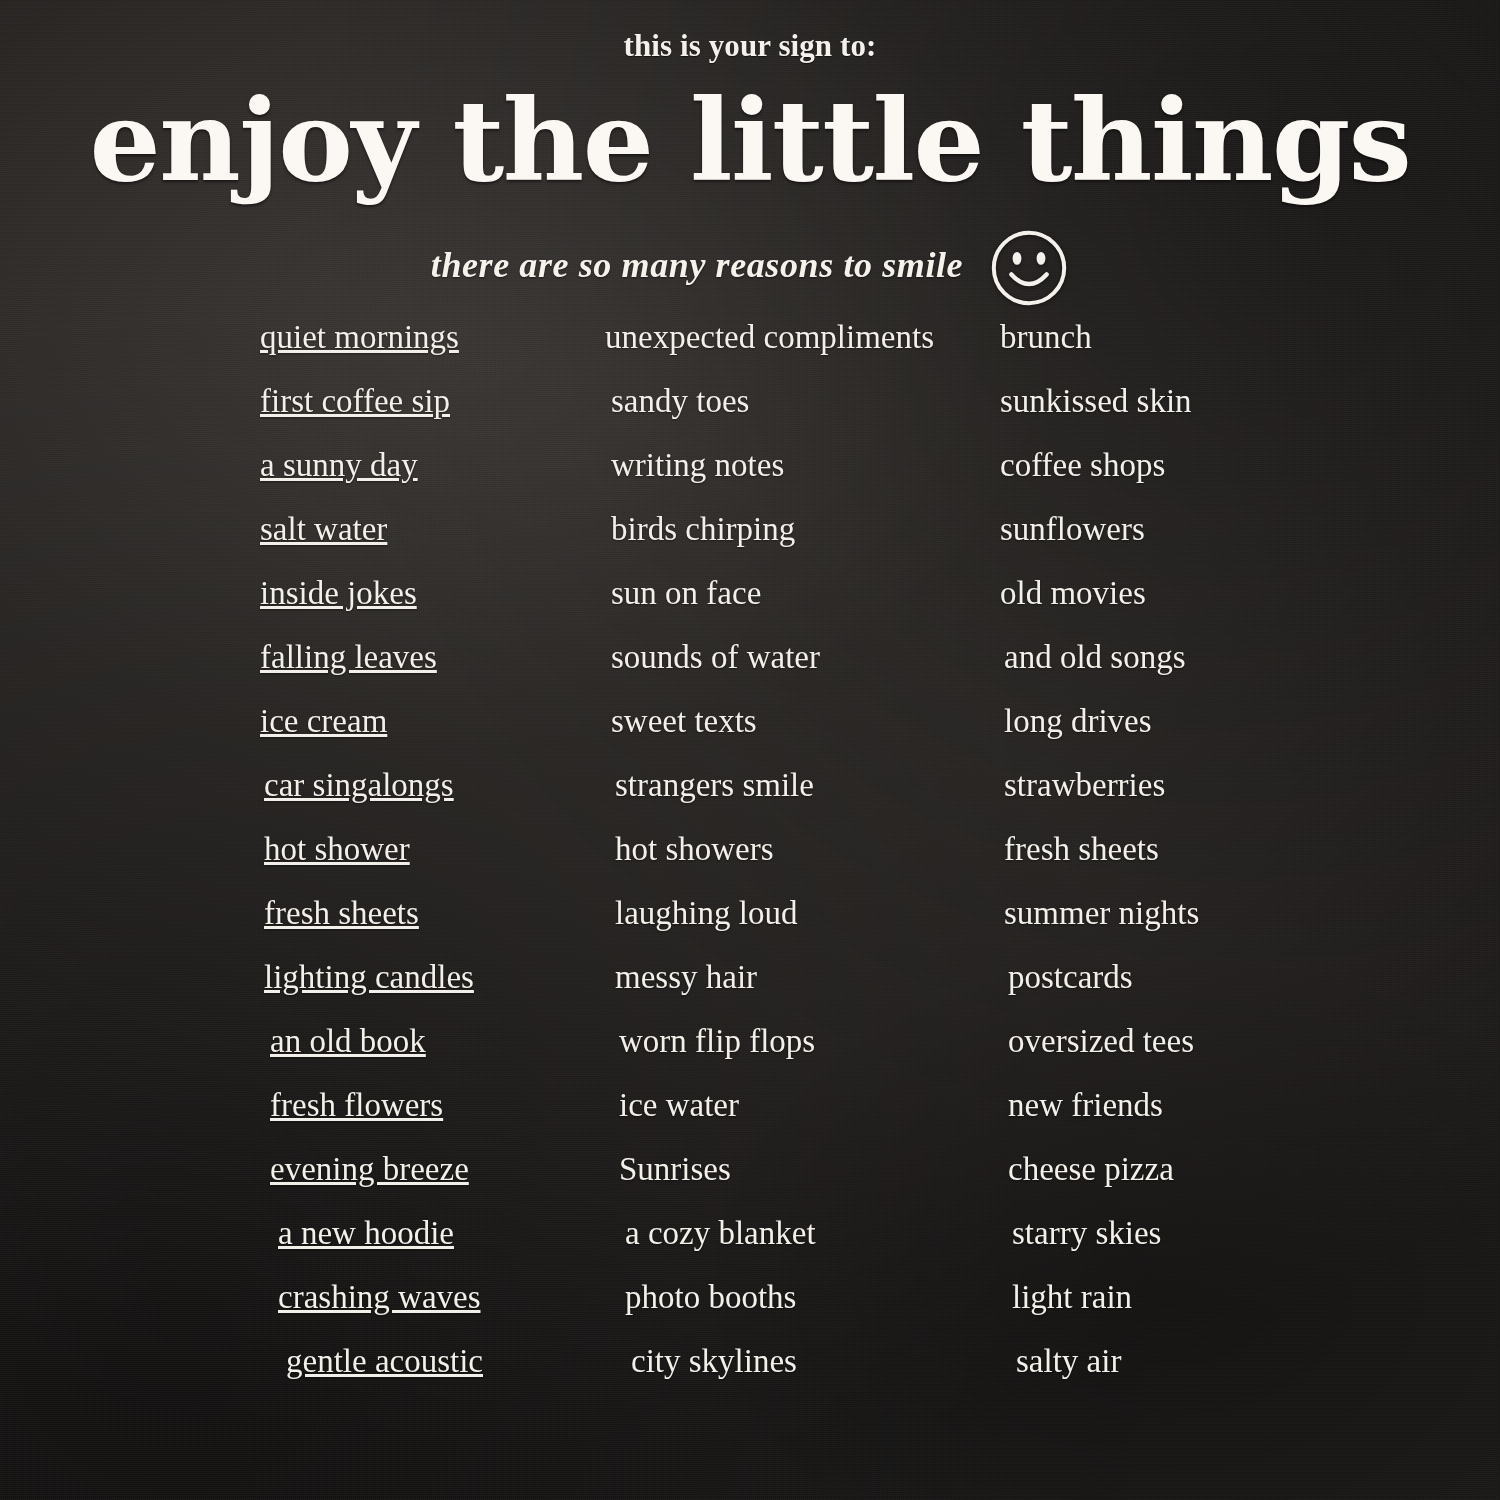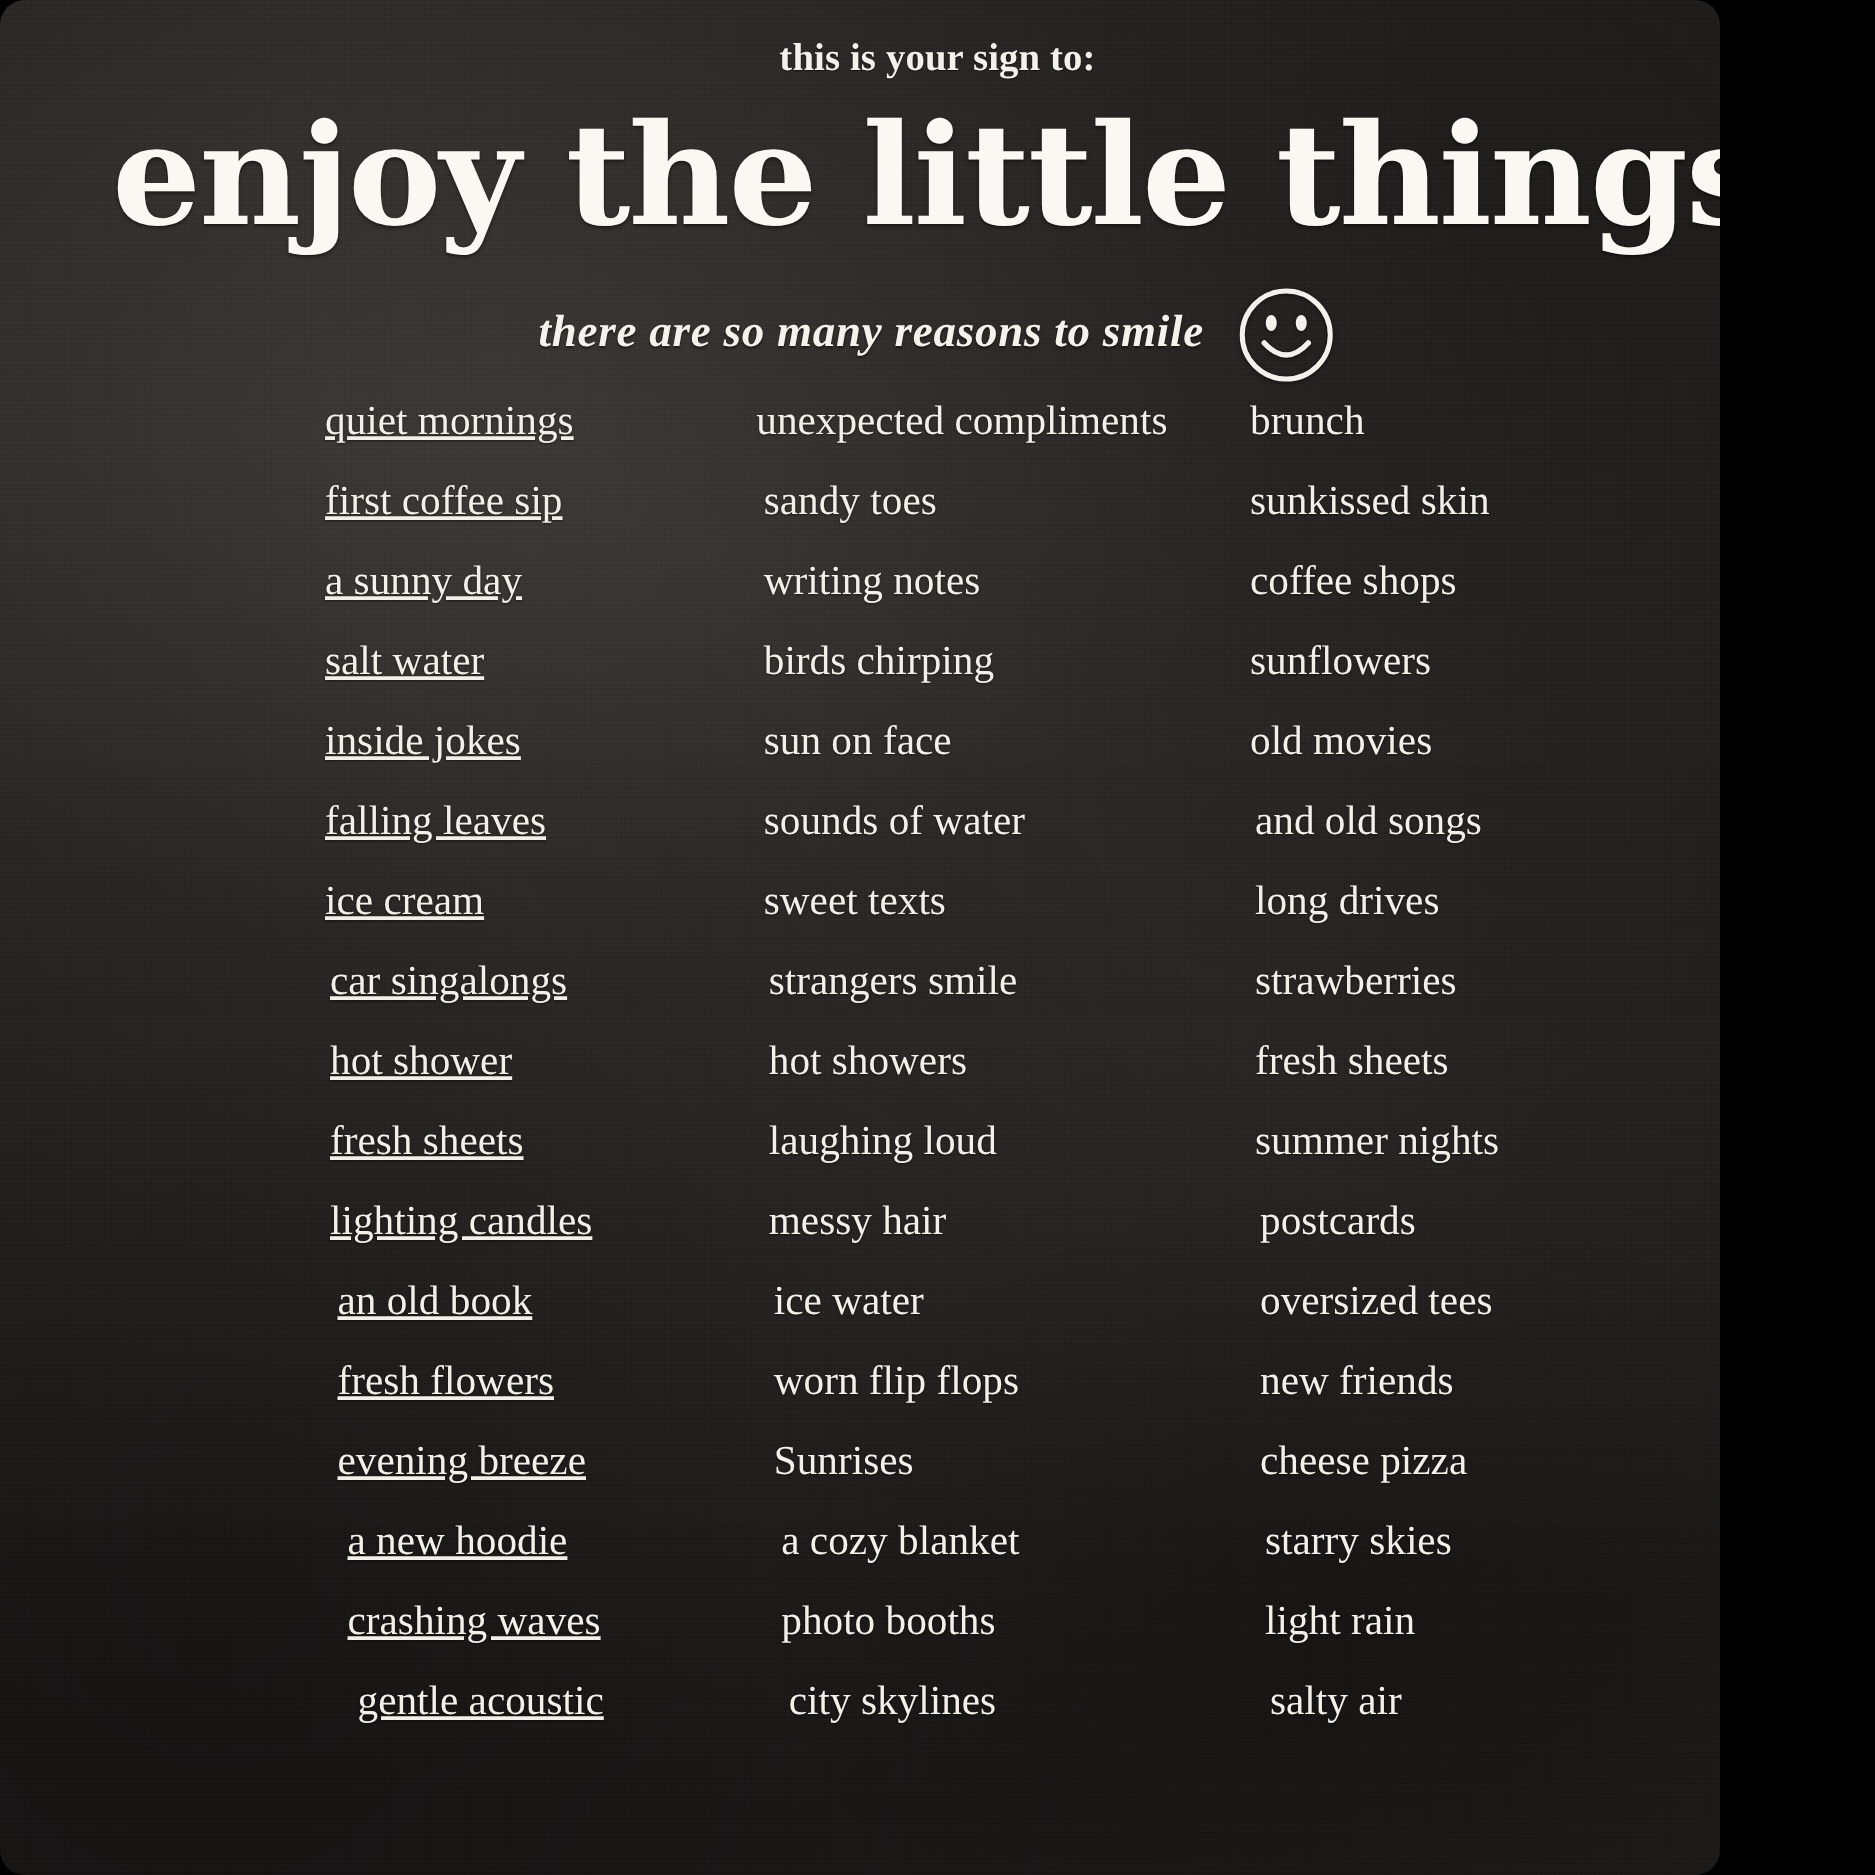--- a/index.html
+++ b/index.html
@@ -7,28 +7,27 @@
     padding: 0;
     background: #000;
   }
   body {
     width: 1500px;
     height: 1500px;
     overflow: hidden;
   }
   #shirt {
     position: relative;
-    width: 1376px;
+    width: 1500px;
     height: 1500px;
     background:
       radial-gradient(ellipse 1400px 1000px at 38% 30%, #35312e 0%, #2b2826 45%, #221f1e 75%, #1a1817 100%);
     font-family: "Liberation Serif", serif;
     color: #f2efe9;
     overflow: hidden;
-    border-radius: 20px;
   }
   
   #shirt::before {
     content: "";
     position: absolute;
     inset: 0;
     background-image:
       repeating-linear-gradient(0deg, rgba(255,255,255,0.018) 0px, rgba(255,255,255,0.018) 1px, rgba(0,0,0,0.02) 1px, rgba(0,0,0,0.02) 2px),
       repeating-linear-gradient(90deg, rgba(255,255,255,0.016) 0px, rgba(255,255,255,0.016) 1px, rgba(0,0,0,0.02) 1px, rgba(0,0,0,0.02) 2px),
       radial-gradient(circle at 12% 88%, rgba(0,0,0,0.35) 0%, rgba(0,0,0,0) 55%),
@@ -191,22 +190,22 @@
         <div class="item">sandy toes</div>
         <div class="item">writing notes</div>
         <div class="item">birds chirping</div>
         <div class="item">sun on face</div>
         <div class="item">sounds of water</div>
         <div class="item">sweet texts</div>
         <div class="item">strangers smile</div>
         <div class="item">hot showers</div>
         <div class="item">laughing loud</div>
         <div class="item">messy hair</div>
+        <div class="item">worn flip flops</div>
         <div class="item">ice water</div>
-        <div class="item">worn flip flops</div>
         <div class="item">Sunrises</div>
         <div class="item">a cozy blanket</div>
         <div class="item">photo booths</div>
         <div class="item">city skylines</div>
       </div>
 
       <div class="col col-2">
         <div class="item">brunch</div>
         <div class="item">sunkissed skin</div>
         <div class="item">coffee shops</div>

